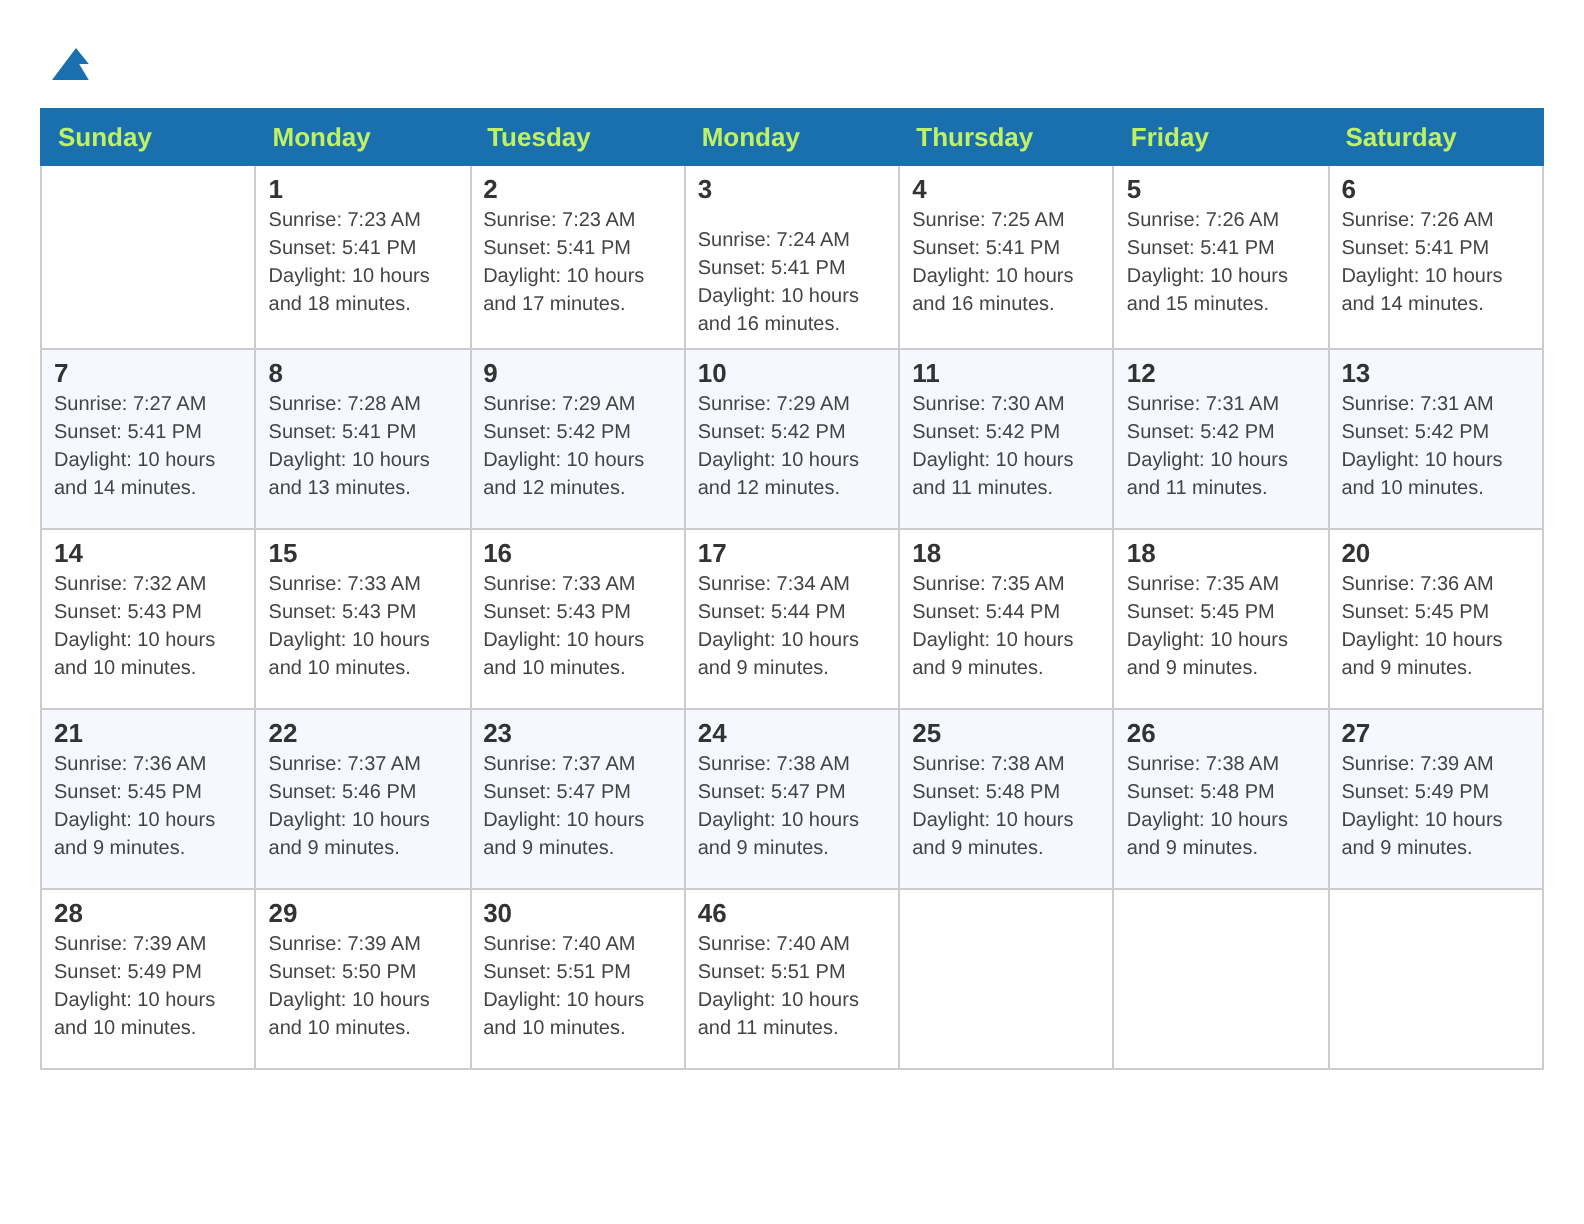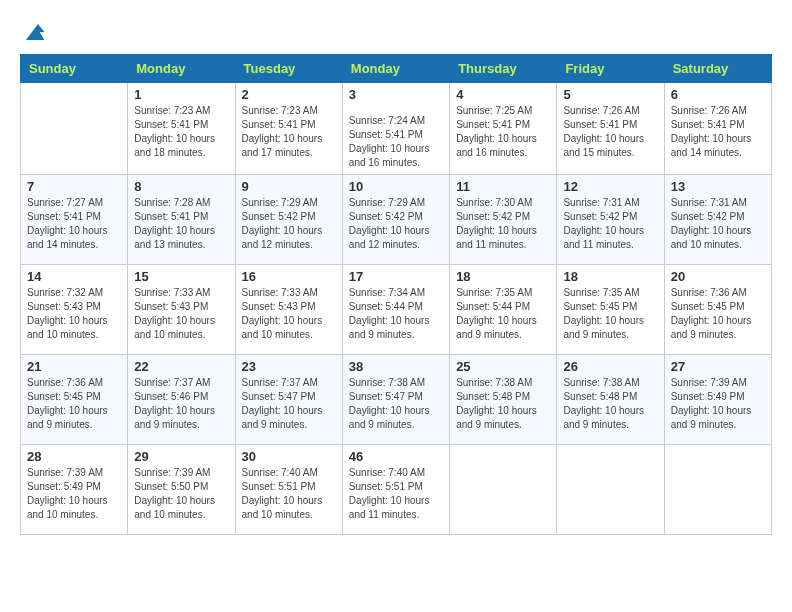--- a/index.html
+++ b/index.html
@@ -298,21 +298,21 @@
 and 9 minutes.</div>
         </td>
         <td>
           <span class="day-number">23</span>
           <div class="day-info" style="white-space: pre-line;">Sunrise: 7:37 AM
 Sunset: 5:47 PM
 Daylight: 10 hours
 and 9 minutes.</div>
         </td>
         <td>
-          <span class="day-number">38</span>
+          <span class="day-number">24</span>
           <div class="day-info" style="white-space: pre-line;">Sunrise: 7:38 AM
 Sunset: 5:47 PM
 Daylight: 10 hours
 and 9 minutes.</div>
         </td>
         <td>
           <span class="day-number">25</span>
           <div class="day-info" style="white-space: pre-line;">Sunrise: 7:38 AM
 Sunset: 5:48 PM
 Daylight: 10 hours

